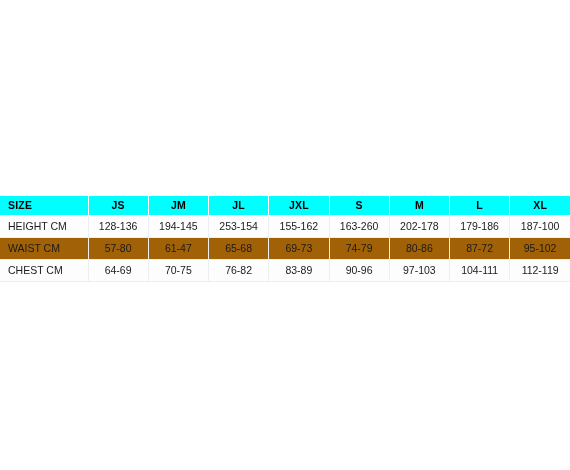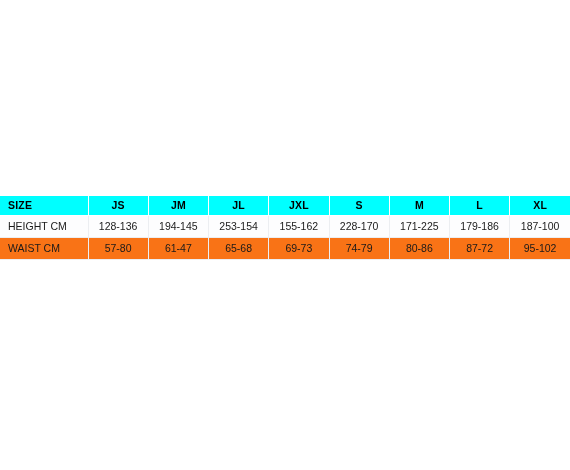--- a/index.html
+++ b/index.html
@@ -68,21 +68,21 @@
     margin-left: 47px;
   }
   table.size-chart tbody td.row-label {
     text-align: left;
     border-right: 1px solid #eceef1;
   }
   table.size-chart tbody td:last-child {
     border-right: none;
   }
   table.size-chart tbody tr.alt td {
-    background: #f97316;
+    background: #a16207;
   }
   table.size-chart tbody tr:last-child td {
     border-bottom: 1px solid #eceef1;
   }
 </style>
 </head>
 <body>
 
 <div id="size-chart-wrapper">
   <table class="size-chart">
@@ -110,31 +110,42 @@
         <th>XL</th>
       </tr>
     </thead>
     <tbody>
       <tr>
         <td class="row-label">HEIGHT CM</td>
         <td>128-136</td>
         <td>194-145</td>
         <td>253-154</td>
         <td>155-162</td>
-        <td>228-170</td>
-        <td>171-225</td>
+        <td>163-260</td>
+        <td>202-178</td>
         <td>179-186</td>
         <td>187-100</td>
       </tr>
       <tr class="alt">
         <td class="row-label">WAIST CM</td>
         <td>57-80</td>
         <td>61-47</td>
         <td>65-68</td>
         <td>69-73</td>
         <td>74-79</td>
         <td>80-86</td>
         <td>87-72</td>
         <td>95-102</td>
       </tr>
+      <tr>
+        <td class="row-label">CHEST CM</td>
+        <td>64-69</td>
+        <td>70-75</td>
+        <td>76-82</td>
+        <td>83-89</td>
+        <td>90-96</td>
+        <td>97-103</td>
+        <td>104-111</td>
+        <td>112-119</td>
+      </tr>
     </tbody>
   </table>
 </div>
 
 </body></html>

